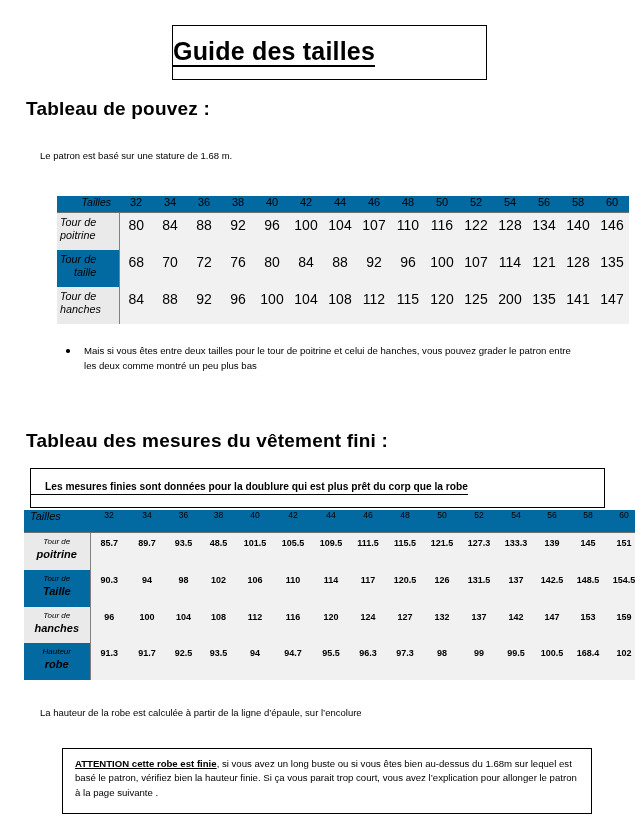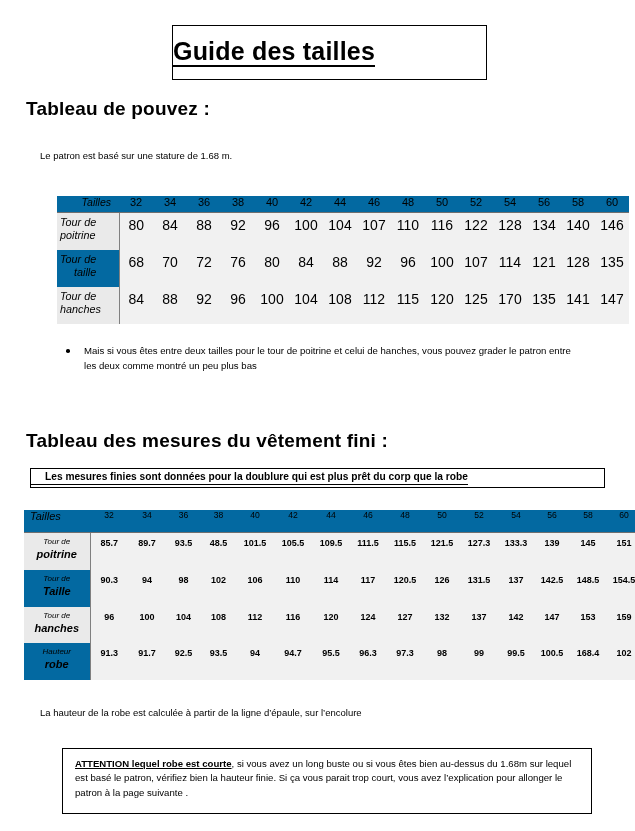--- a/index.html
+++ b/index.html
@@ -91,21 +91,21 @@
   .callout {
     position: absolute;
     border: 1.2px solid #000;
     box-sizing: border-box;
     background: #fff;
   }
   #callout-doublure {
     left: 30px;
     top: 468px;
     width: 575px;
-    height: 20px;
+    height: 40px;
     display: flex;
     align-items: center;
   }
   #callout-doublure .inner {
     font-size: 10.2px;
     font-weight: bold;
     padding-left: 14px;
     border-bottom: 1px solid #000;
     display: inline-block;
     line-height: 1.25;
@@ -329,21 +329,21 @@
       <td class="cell-num shade">88</td>
       <td class="cell-num shade">92</td>
       <td class="cell-num shade">96</td>
       <td class="cell-num shade">100</td>
       <td class="cell-num shade">104</td>
       <td class="cell-num shade">108</td>
       <td class="cell-num shade">112</td>
       <td class="cell-num shade">115</td>
       <td class="cell-num shade">120</td>
       <td class="cell-num shade">125</td>
-      <td class="cell-num shade">170</td>
+      <td class="cell-num shade">200</td>
       <td class="cell-num shade">135</td>
       <td class="cell-num shade">141</td>
       <td class="cell-num shade">147</td>
     </tr>
   </tbody>
 </table>
 
 <ul class="bullets">
   <li>Mais si vous êtes entre deux tailles pour le tour de poitrine et celui de hanches, vous pouvez grader le patron entre les deux comme montré un peu plus bas</li>
 </ul>
@@ -480,15 +480,15 @@
       <td class="cell-num shade">168.4</td>
       <td class="cell-num shade">102</td>
     </tr>
   </tbody>
 </table>
 
 <div class="note" id="note-hauteur">La hauteur de la robe est calculée  à partir de la ligne d’épaule, sur l’encolure</div>
 
 <div class="callout" id="callout-attention">
   <div class="inner">
-    <span class="underline-strong">ATTENTION lequel robe est courte</span><span>, si vous avez un long buste ou si vous êtes bien au-dessus du 1.68m sur lequel est basé le patron, vérifiez bien la hauteur finie. Si ça vous parait trop court, vous avez l’explication pour allonger le patron à la page suivante .</span>
+    <span class="underline-strong">ATTENTION cette robe est finie</span><span>, si vous avez un long buste ou si vous êtes bien au-dessus du 1.68m sur lequel est basé le patron, vérifiez bien la hauteur finie. Si ça vous parait trop court, vous avez l’explication pour allonger le patron à la page suivante .</span>
   </div>
 </div>
 
 </body></html>

